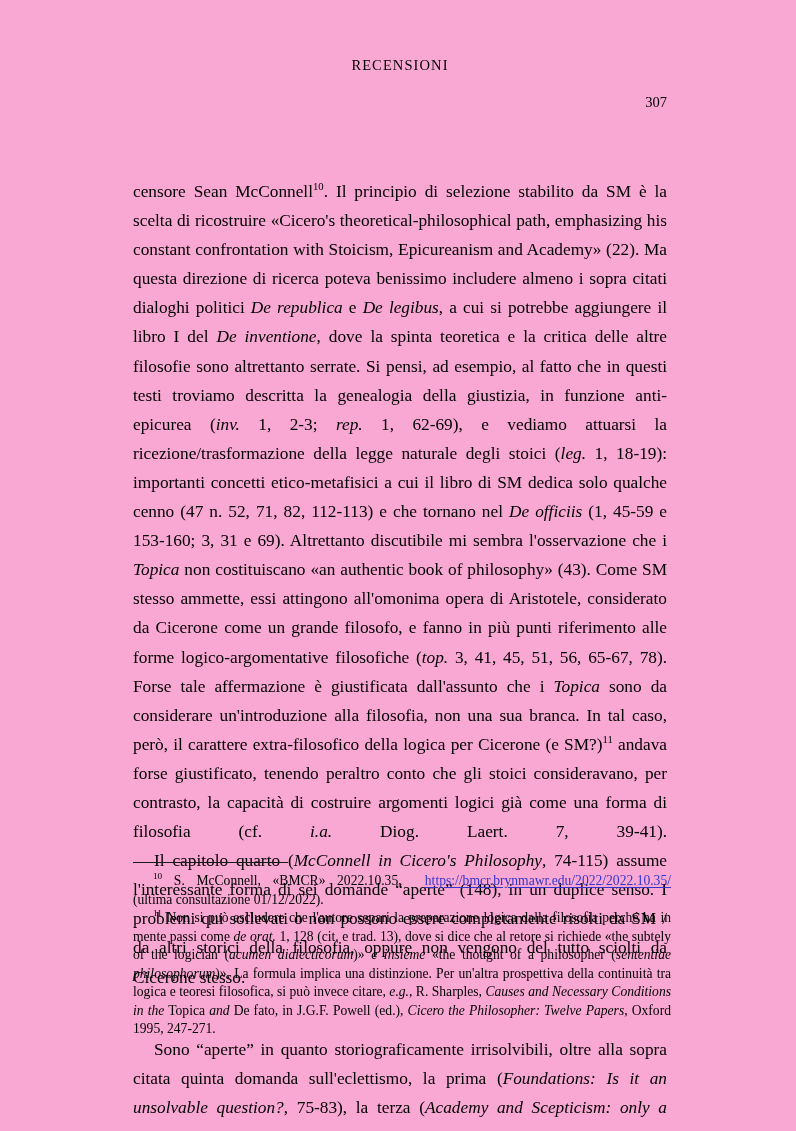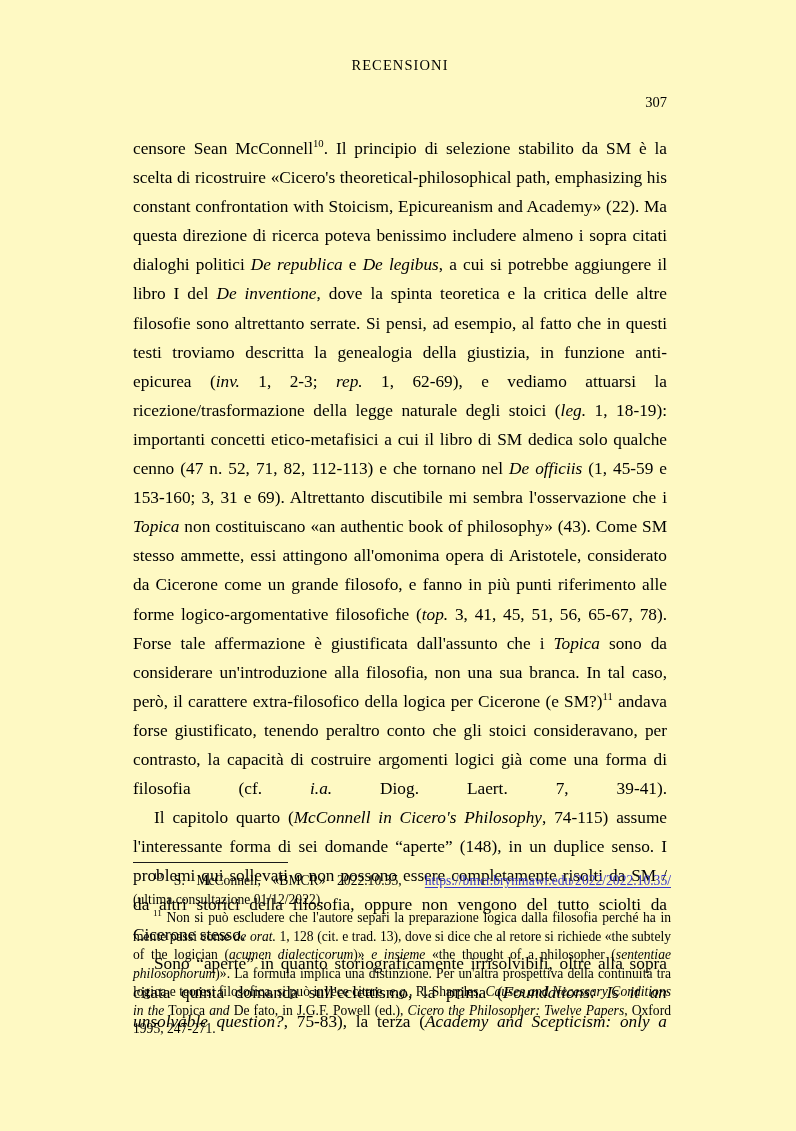--- a/index.html
+++ b/index.html
@@ -8,21 +8,21 @@
     background: #ffffff;
   }
   body {
     font-family: "Liberation Serif", "DejaVu Serif", serif;
     color: #000000;
   }
   .page {
     position: relative;
     width: 796px;
     height: 1131px;
-    background: #fef9c3;
+    background: #f9a8d4;
     overflow: hidden;
   }
   .running-head {
     position: absolute;
     left: 133px;
     top: 57px;
     width: 534px;
     height: 22px;
     font-size: 14.5px;
     letter-spacing: 0.6px;
@@ -54,20 +54,21 @@
     font-size: 17.3px;
     line-height: 29.1px;
     hyphens: none;
     -webkit-hyphens: none;
   }
   p.para.indent {
     text-indent: 21px;
   }
   p.para.last {
     text-align-last: justify;
+    margin-top: 43px;
   }
   i, .it {
     font-style: italic;
   }
   sup {
     font-size: 0.62em;
     vertical-align: super;
     line-height: 0;
   }
   .fn-rule {

